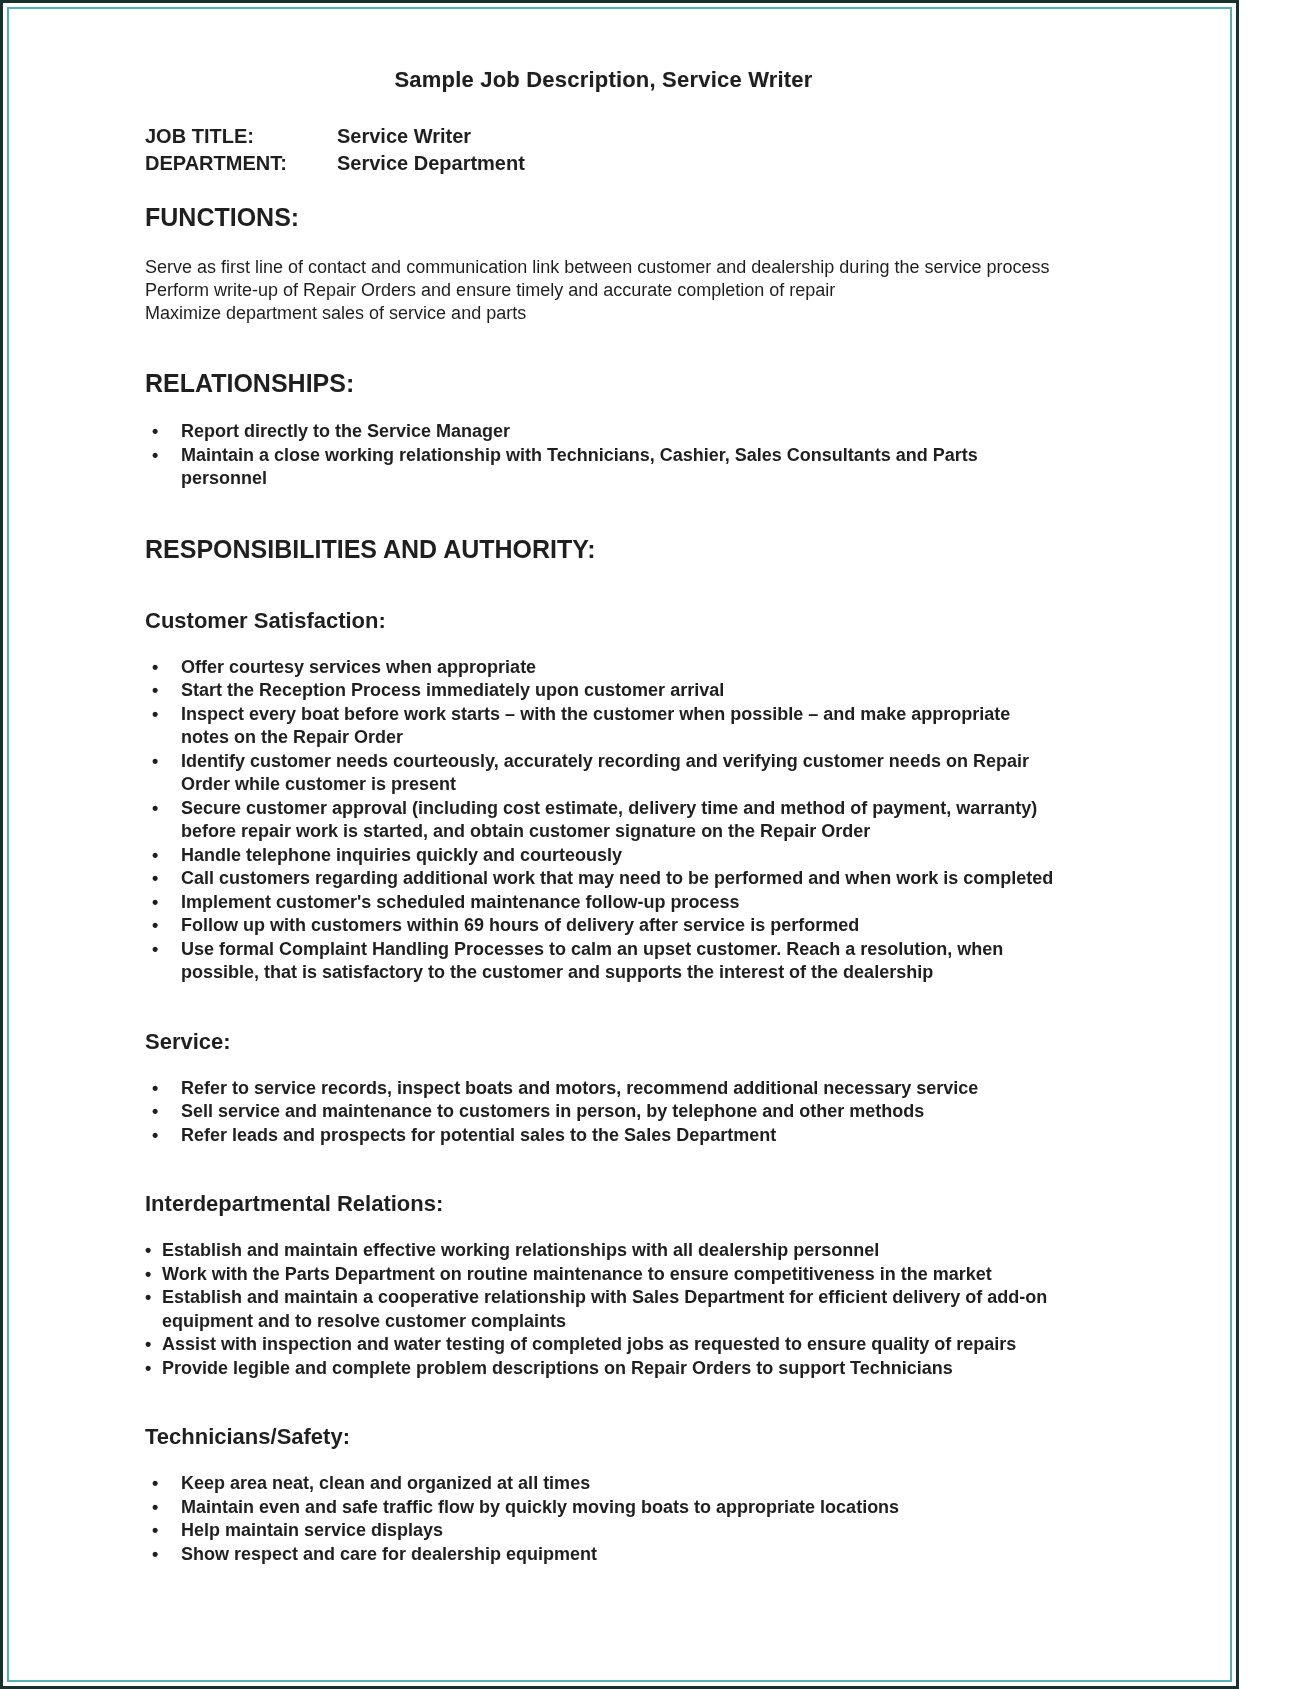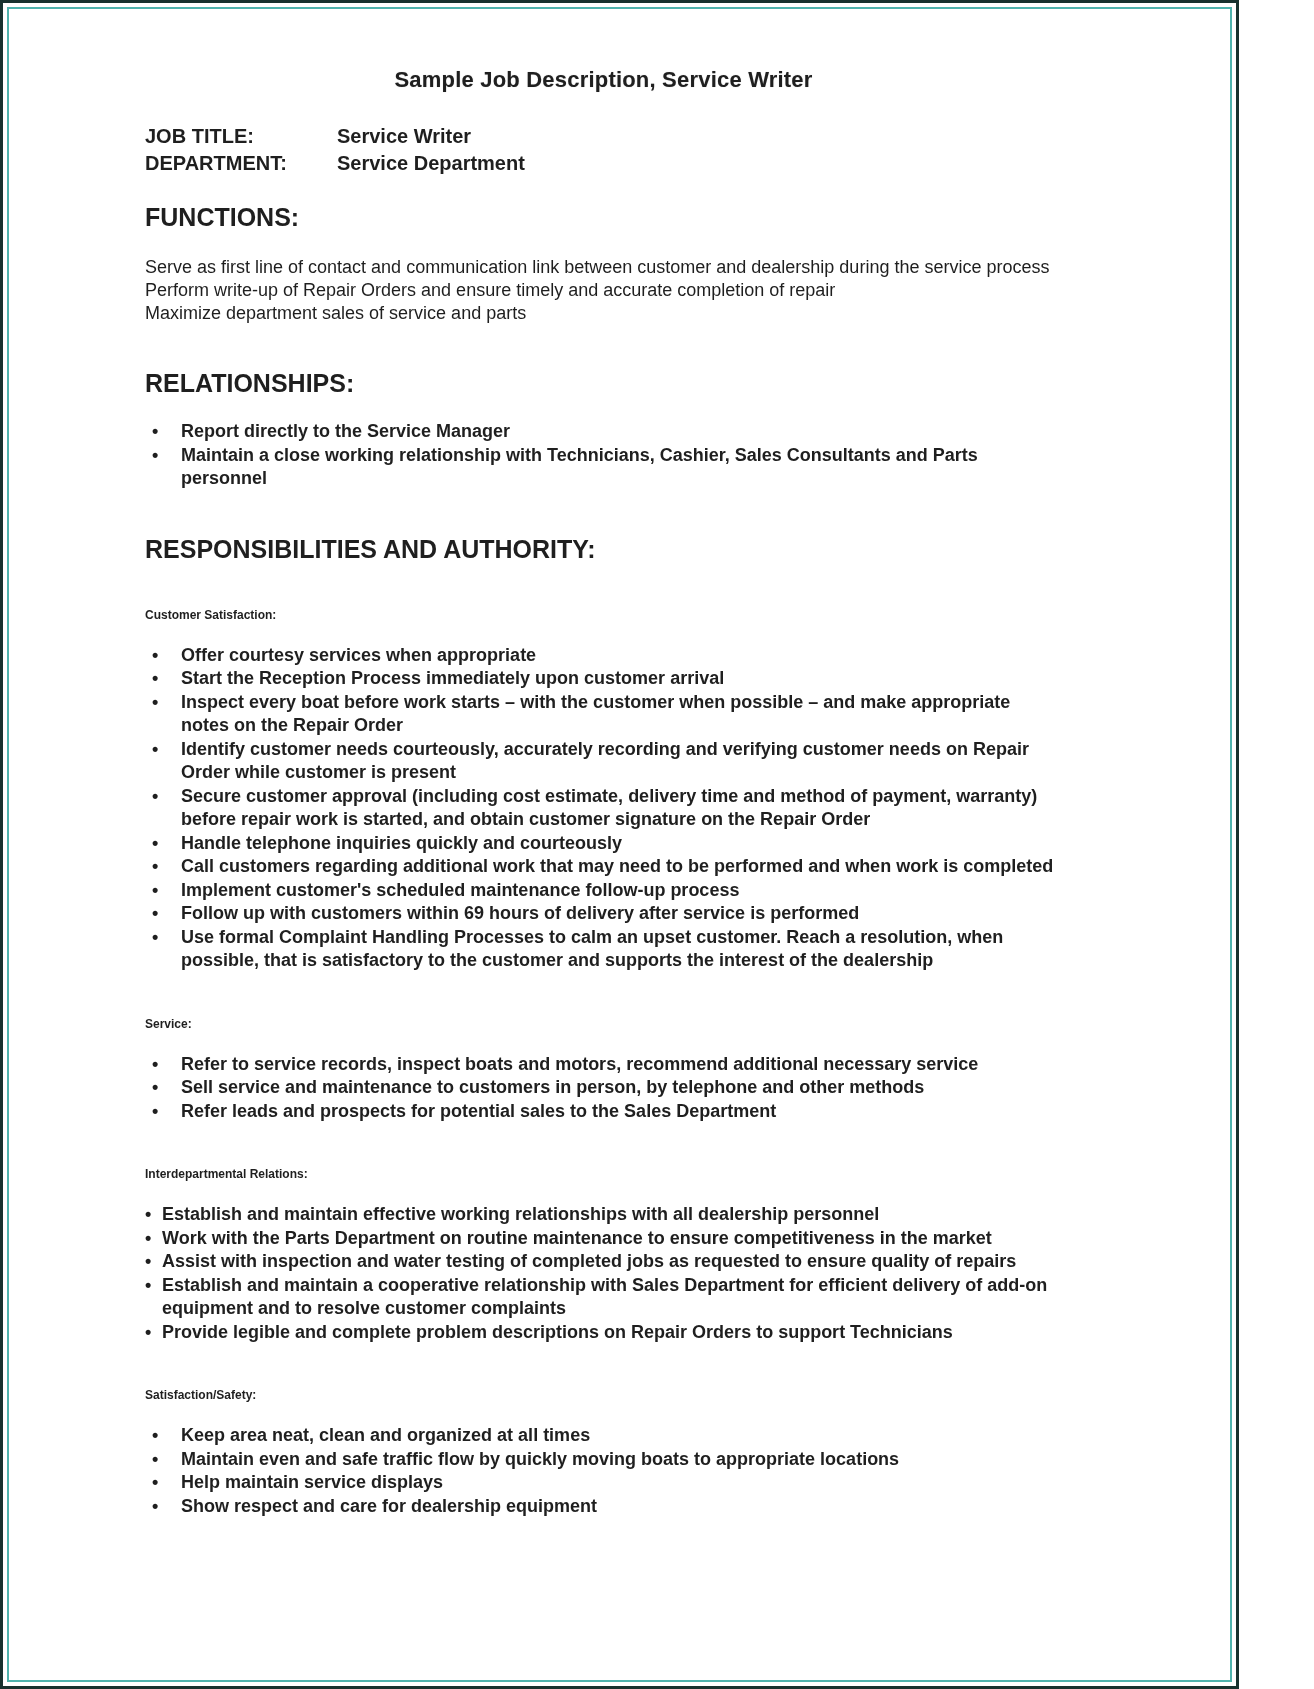--- a/index.html
+++ b/index.html
@@ -42,21 +42,21 @@
     line-height:27px;
   }
   .meta-label{width:192px;flex:0 0 192px;}
   .meta-value{flex:1;}
   .section-heading{
     font-size:25px;font-weight:bold;
     margin:44px 0 0 0;
   }
   .section-heading.first{margin-top:24px;}
   .sub-heading{
-    font-size:12px;font-weight:bold;
+    font-size:22px;font-weight:bold;
     margin:44px 0 0 0;
   }
   .para-block{
     margin:24px 0 0 0;
     font-size:18px;line-height:23px;
   }
   .para-block div{margin:0;}
   ul.list{
     margin:22px 0 0 0;padding:0;list-style:none;
     font-size:18px;line-height:23.5px;
@@ -130,28 +130,28 @@
             <li>Sell service and maintenance to customers in person, by telephone and other methods</li>
             <li>Refer leads and prospects for potential sales to the Sales Department</li>
           </ul>
       </div>
 
       <div>
         <h3 class="sub-heading">Interdepartmental Relations:</h3>
         <ul class="list list-tight">
             <li>Establish and maintain effective working relationships with all dealership personnel</li>
             <li>Work with the Parts Department on routine maintenance to ensure competitiveness in the market</li>
+            <li>Establish and maintain a cooperative relationship with Sales Department for efficient delivery of add-on equipment and to resolve customer complaints</li>
             <li>Assist with inspection and water testing of completed jobs as requested to ensure quality of repairs</li>
-            <li>Establish and maintain a cooperative relationship with Sales Department for efficient delivery of add-on equipment and to resolve customer complaints</li>
             <li>Provide legible and complete problem descriptions on Repair Orders to support Technicians</li>
           </ul>
       </div>
 
       <div>
-        <h3 class="sub-heading">Satisfaction/Safety:</h3>
+        <h3 class="sub-heading">Technicians/Safety:</h3>
         <ul class="list list-wide">
             <li>Keep area neat, clean and organized at all times</li>
             <li>Maintain even and safe traffic flow by quickly moving boats to appropriate locations</li>
             <li>Help maintain service displays</li>
             <li>Show respect and care for dealership equipment</li>
           </ul>
       </div>
 
     </div>
   </div>

